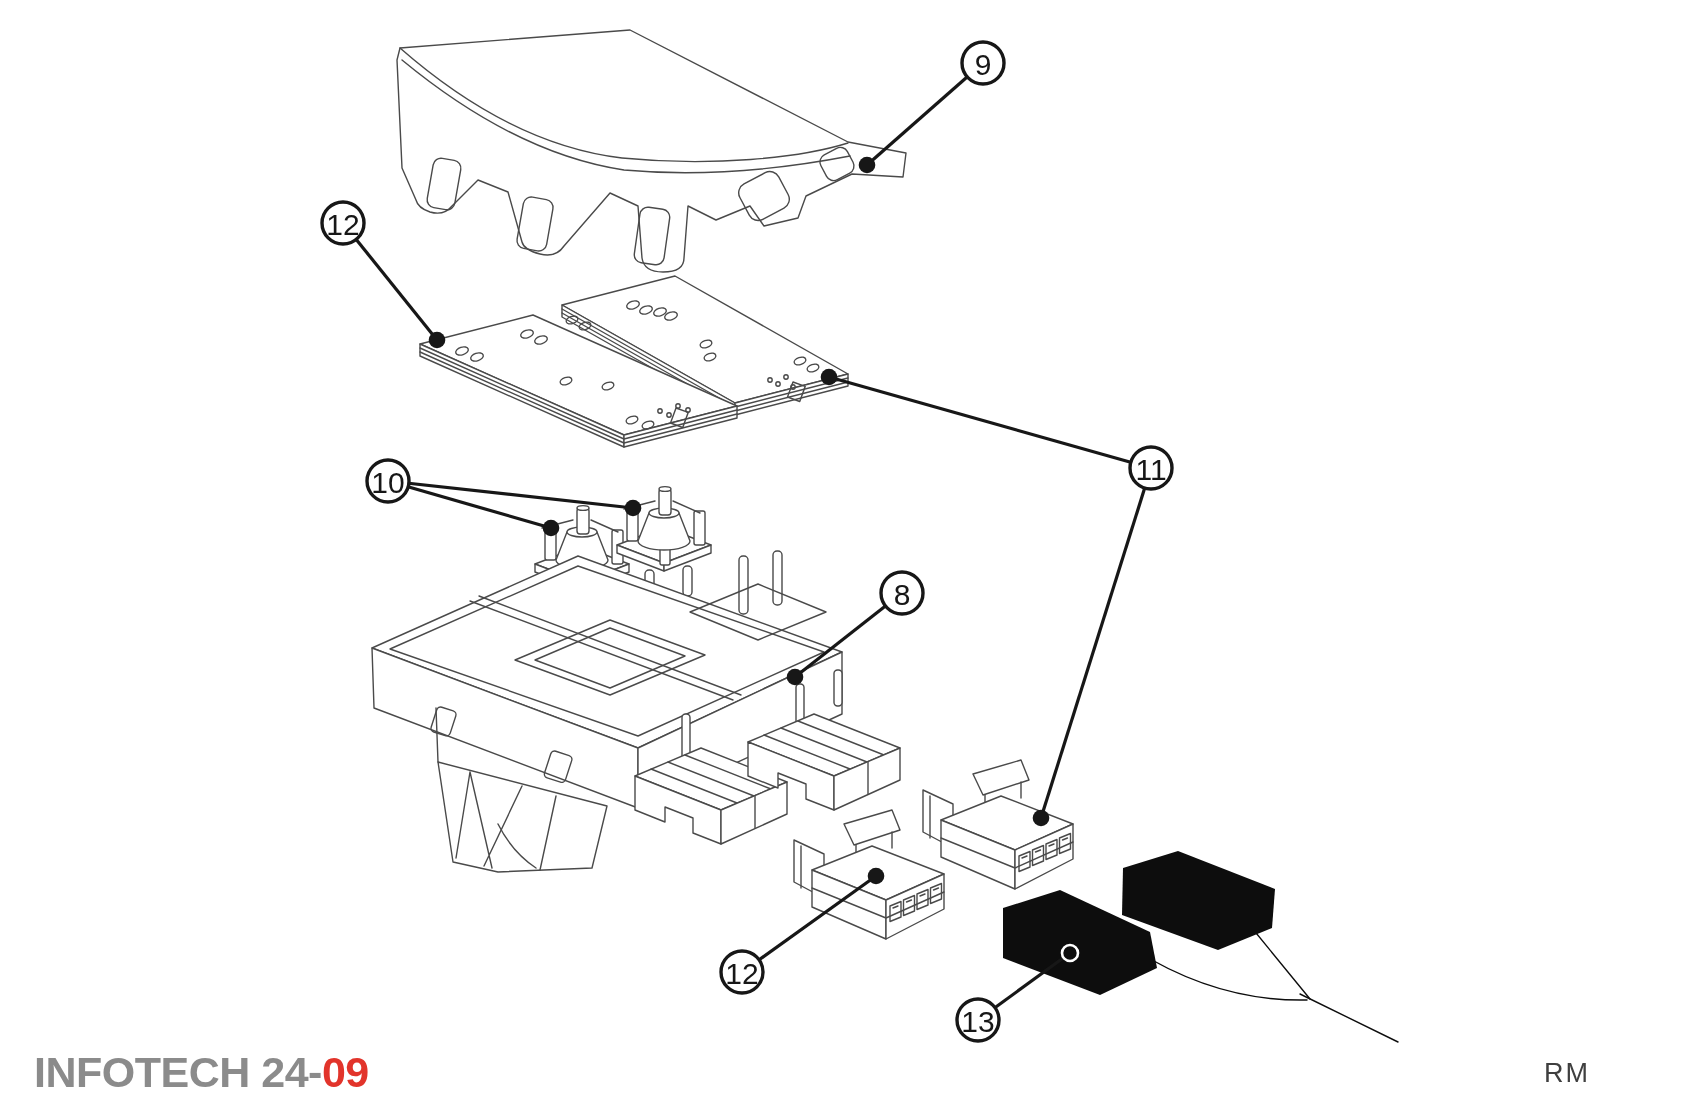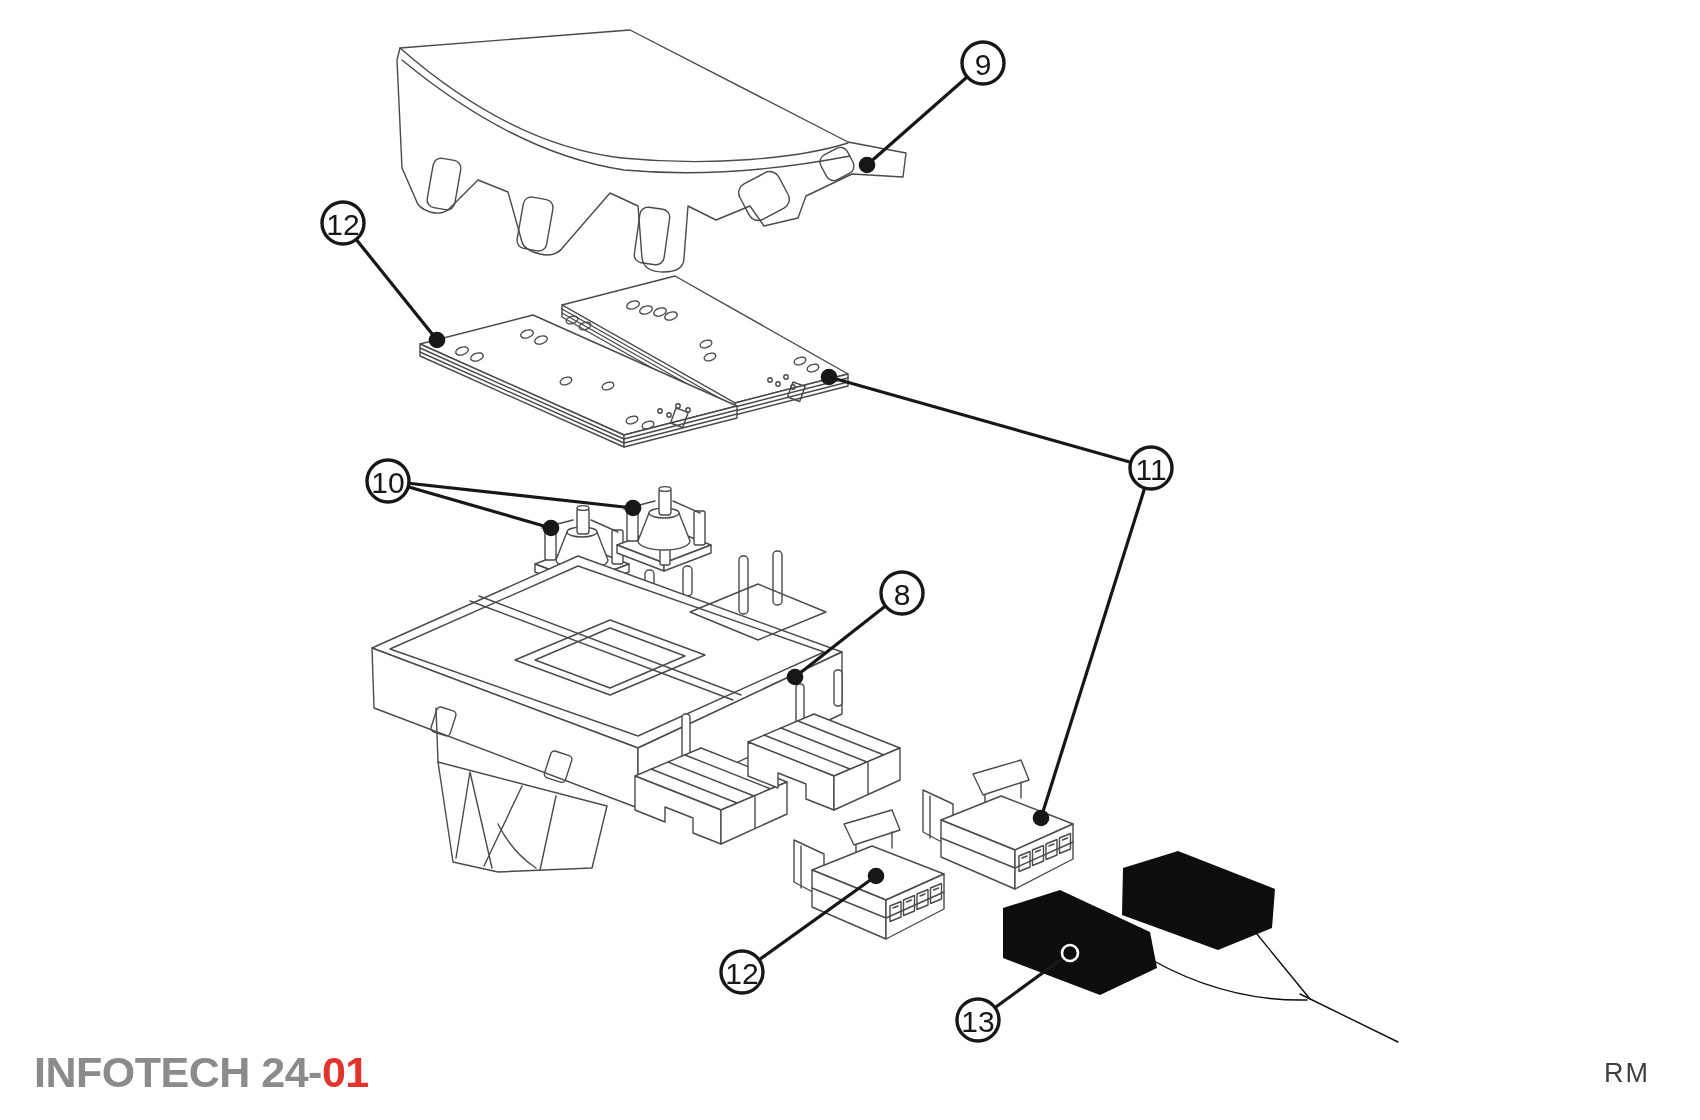--- a/index.html
+++ b/index.html
@@ -21,21 +21,21 @@
   .dot-ring{fill:#0d0d0d;stroke:#ffffff;stroke-width:2.6;}
   .balloon{fill:#ffffff;stroke:#171717;stroke-width:3.4;}
   .balloon-num{font:400 30px "Liberation Sans",sans-serif;fill:#171717;
     text-anchor:middle;dominant-baseline:central;}
 
   
   .brand{position:absolute;left:18px;top:1048px;
     font-weight:800;font-size:43px;letter-spacing:-0.5px;
     color:#8b8b8b;white-space:nowrap;}
   .brand .accent{color:#e2342b;}
-  .author{position:absolute;left:1604px;top:1058px;
+  .author{position:absolute;left:1544px;top:1058px;
     font-size:27px;font-weight:400;letter-spacing:2px;color:#3f3f3f;}
 </style>
 </head>
 <body>
 
 <svg id="stage" viewBox="0 0 1700 1120">
 
   <g class="art">
 
     <g>
@@ -240,14 +240,14 @@
       </g>
       <line x1="978" y1="1020" x2="1070" y2="953" class="leader"></line>
       <circle cx="1070" cy="953" r="8" class="dot-ring"></circle>
       <g>
         <circle cx="978" cy="1020" r="21" class="balloon"></circle>
         <text x="978" y="1021" class="balloon-num">13</text>
       </g>
     </g>
 </svg>
 
-<div class="brand"><span style="color: rgb(139, 139, 139); margin-left: 16px;">INFOTECH 24-</span><span class="accent" style="color: rgb(226, 52, 43);">01</span></div>
+<div class="brand"><span style="color: rgb(139, 139, 139); margin-left: 16px;">INFOTECH 24-</span><span class="accent" style="color: rgb(226, 52, 43);">09</span></div>
 <div class="author">RM</div>
 
 </body></html>

